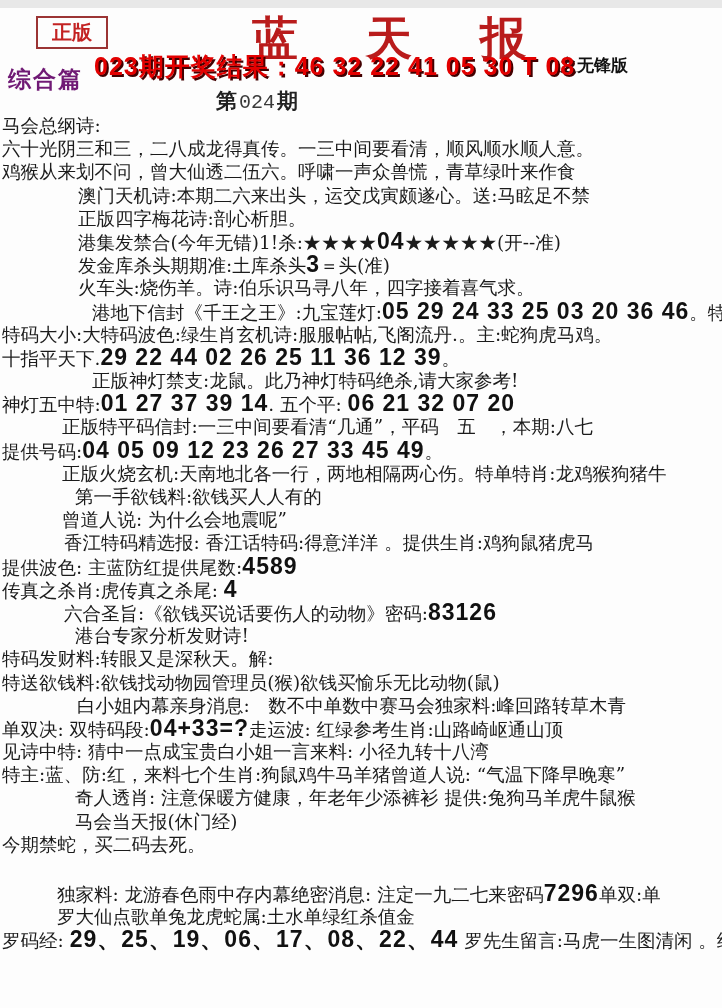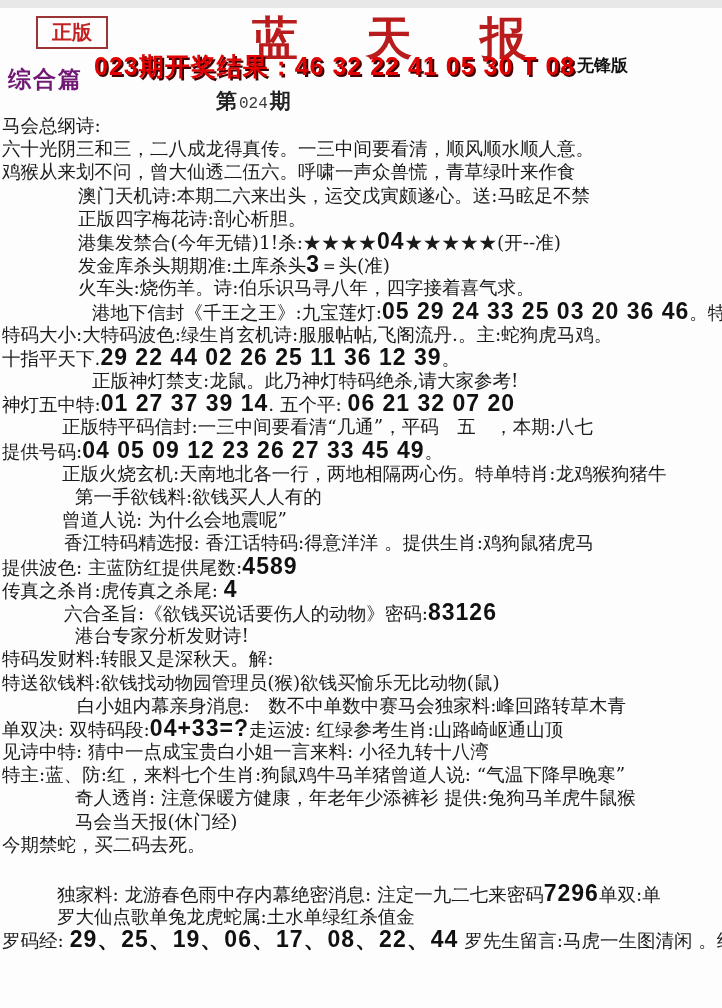--- a/index.html
+++ b/index.html
@@ -27,21 +27,21 @@
     position:absolute;left:560px;top:46px;font-size:17px;font-weight:700;color:#111;white-space:nowrap;
   }
   .section{
     position:absolute;left:8px;top:56px;font-size:23px;font-weight:700;color:#701a75;letter-spacing:2px;
   }
   .issue{
     position:absolute;left:216px;top:79px;font-size:21px;font-weight:700;color:#222;white-space:nowrap;
   }
   .issue .issue-num{
     font-family:"Liberation Mono","DejaVu Sans Mono",monospace;font-weight:400;color:#3a3a3a;
-    padding:0 2px;font-size:16px;
+    padding:0 2px;font-size:20px;
   }
   
   .doc{position:absolute;left:2px;top:106px;right:0;}
   .line{line-height:23.2px;height:23.2px;font-size:18.5px;white-space:nowrap;}
   .seg{display:inline;}
   .seg.b{
     font-family:"Liberation Sans",sans-serif;font-weight:700;font-size:23px;letter-spacing:1px;color:#111;
   }
   .gap{height:26px;}
   .i42{padding-left:42px}.i55{padding-left:55px}.i60{padding-left:60px}

